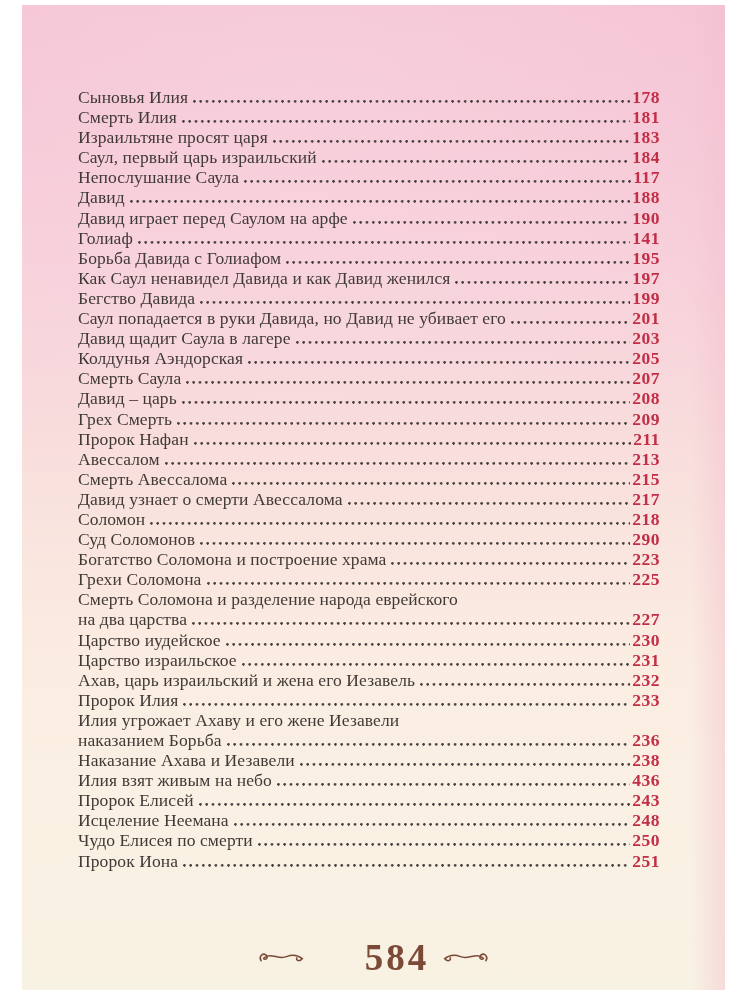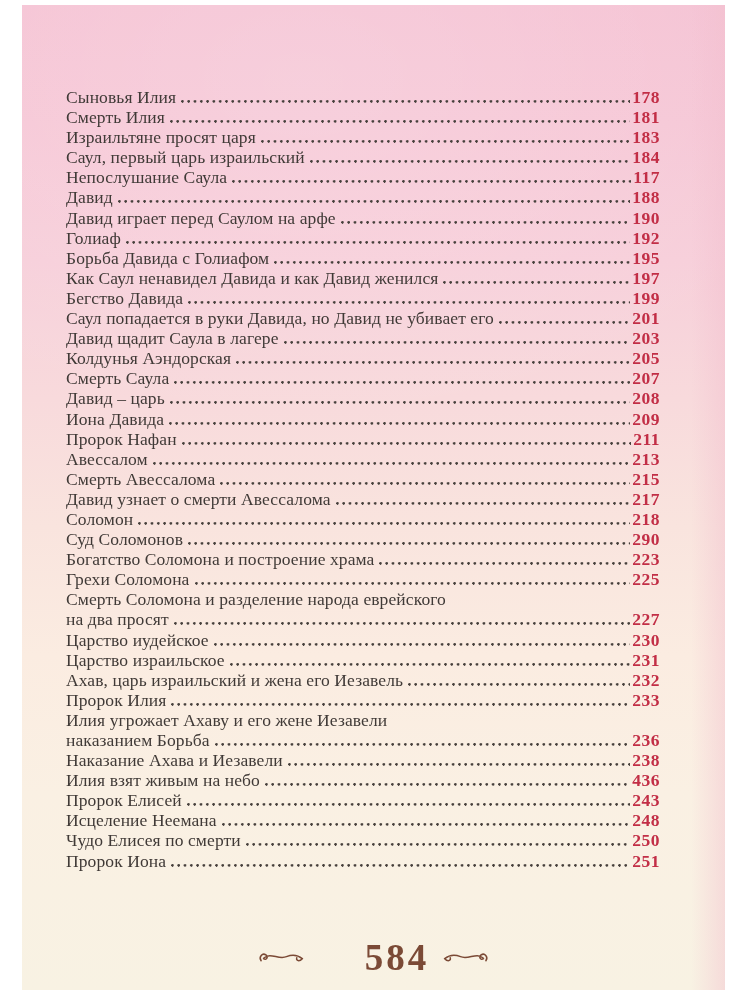--- a/index.html
+++ b/index.html
@@ -35,21 +35,21 @@
         #fbece1 66%,
         #faf0e3 80%,
         #f8f2e3 100%);
   }
   .toc {
     position: absolute;
     left: 0;
     top: 0;
     width: 100%;
     box-sizing: border-box;
-    padding: 82px 65px 0 44px;
+    padding: 82px 65px 0 56px;
     color: #403a37;
     text-align: center;
   }
   .row {
     display: flex;
     align-items: baseline;
     line-height: 20.1px;
     font-size: 17.5px;
     white-space: nowrap;
   }
@@ -157,21 +157,21 @@
           <div class="row">
             <span class="title">Давид играет перед Саулом на арфе</span>
             <span class="leader"></span>
             <span class="pagenum">190</span>
           </div>
         </div>
         <div class="entry">
           <div class="row">
             <span class="title">Голиаф</span>
             <span class="leader"></span>
-            <span class="pagenum">192</span>
+            <span class="pagenum">141</span>
           </div>
         </div>
         <div class="entry">
           <div class="row">
             <span class="title">Борьба Давида с Голиафом</span>
             <span class="leader"></span>
             <span class="pagenum">195</span>
           </div>
         </div>
         <div class="entry">
@@ -218,21 +218,21 @@
         </div>
         <div class="entry">
           <div class="row">
             <span class="title">Давид – царь</span>
             <span class="leader"></span>
             <span class="pagenum">208</span>
           </div>
         </div>
         <div class="entry">
           <div class="row">
-            <span class="title">Иона Давида</span>
+            <span class="title">Грех Смерть</span>
             <span class="leader"></span>
             <span class="pagenum">209</span>
           </div>
         </div>
         <div class="entry">
           <div class="row">
             <span class="title">Пророк Нафан</span>
             <span class="leader"></span>
             <span class="pagenum">211</span>
           </div>
@@ -284,21 +284,21 @@
             <span class="title">Грехи Соломона</span>
             <span class="leader"></span>
             <span class="pagenum">225</span>
           </div>
         </div>
         <div class="entry">
           <div class="row">
             <span class="title">Смерть Соломона и разделение народа еврейского</span>
           </div>
           <div class="row">
-            <span class="title">на два просят</span>
+            <span class="title">на два царства</span>
             <span class="leader"></span>
             <span class="pagenum">227</span>
           </div>
         </div>
         <div class="entry">
           <div class="row">
             <span class="title">Царство иудейское</span>
             <span class="leader"></span>
             <span class="pagenum">230</span>
           </div>

